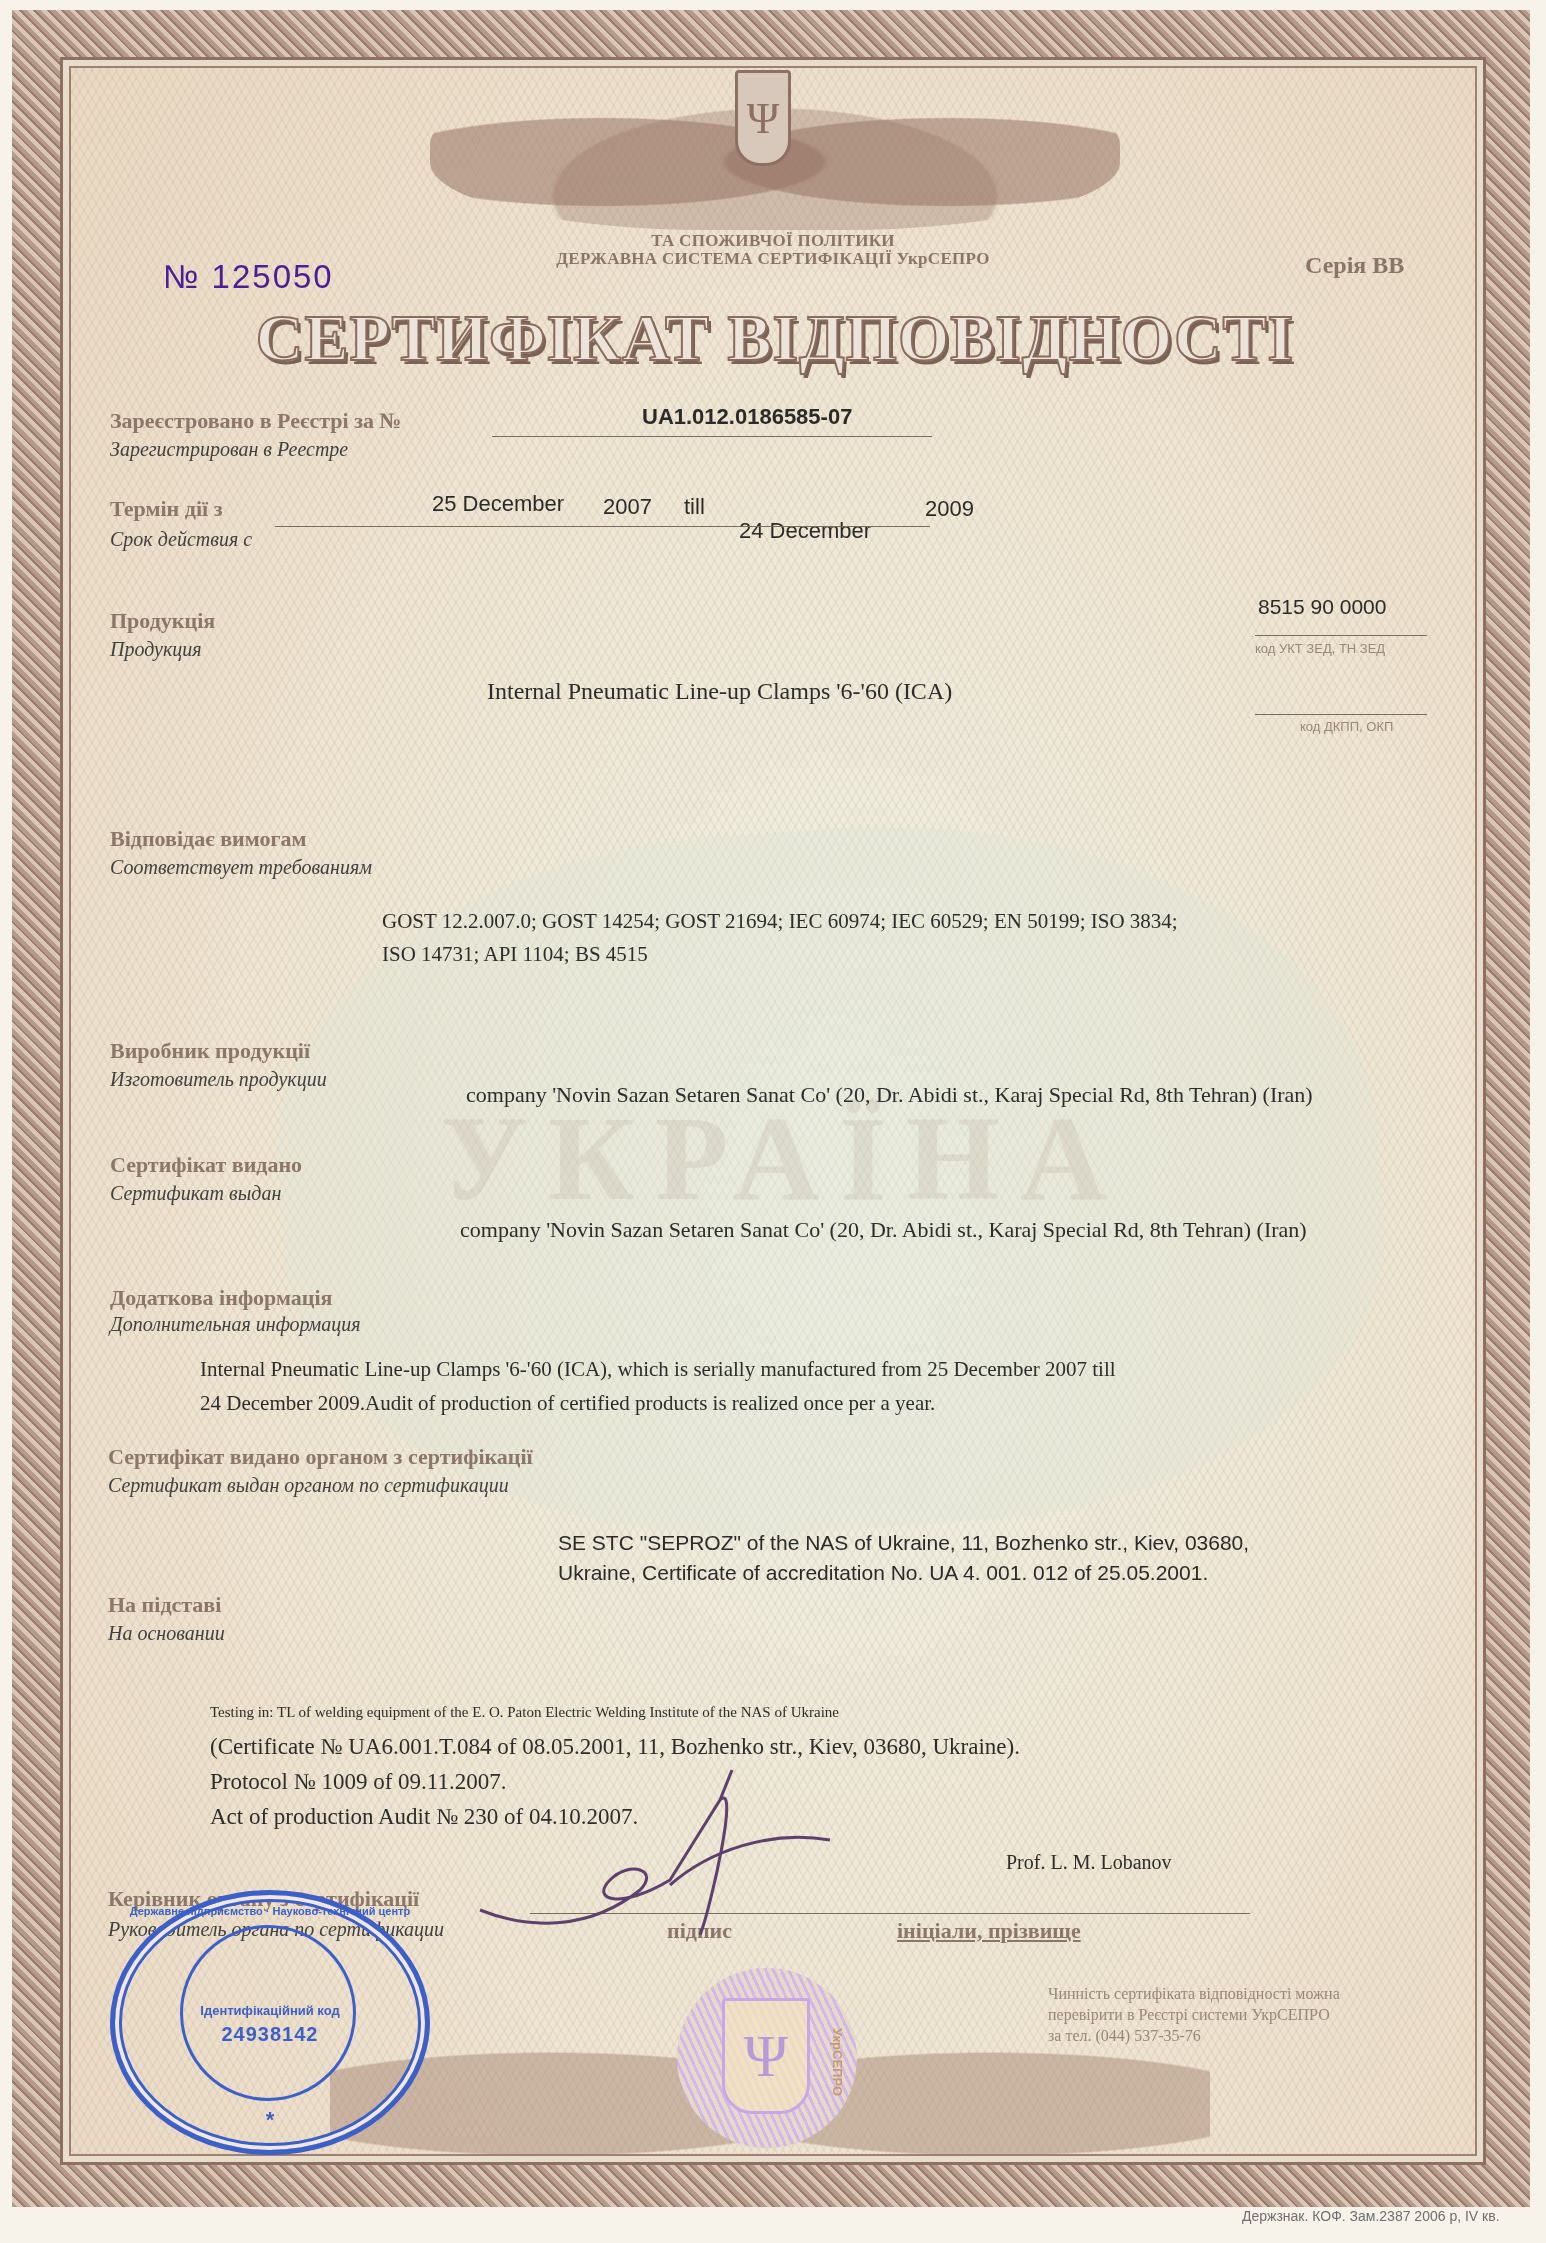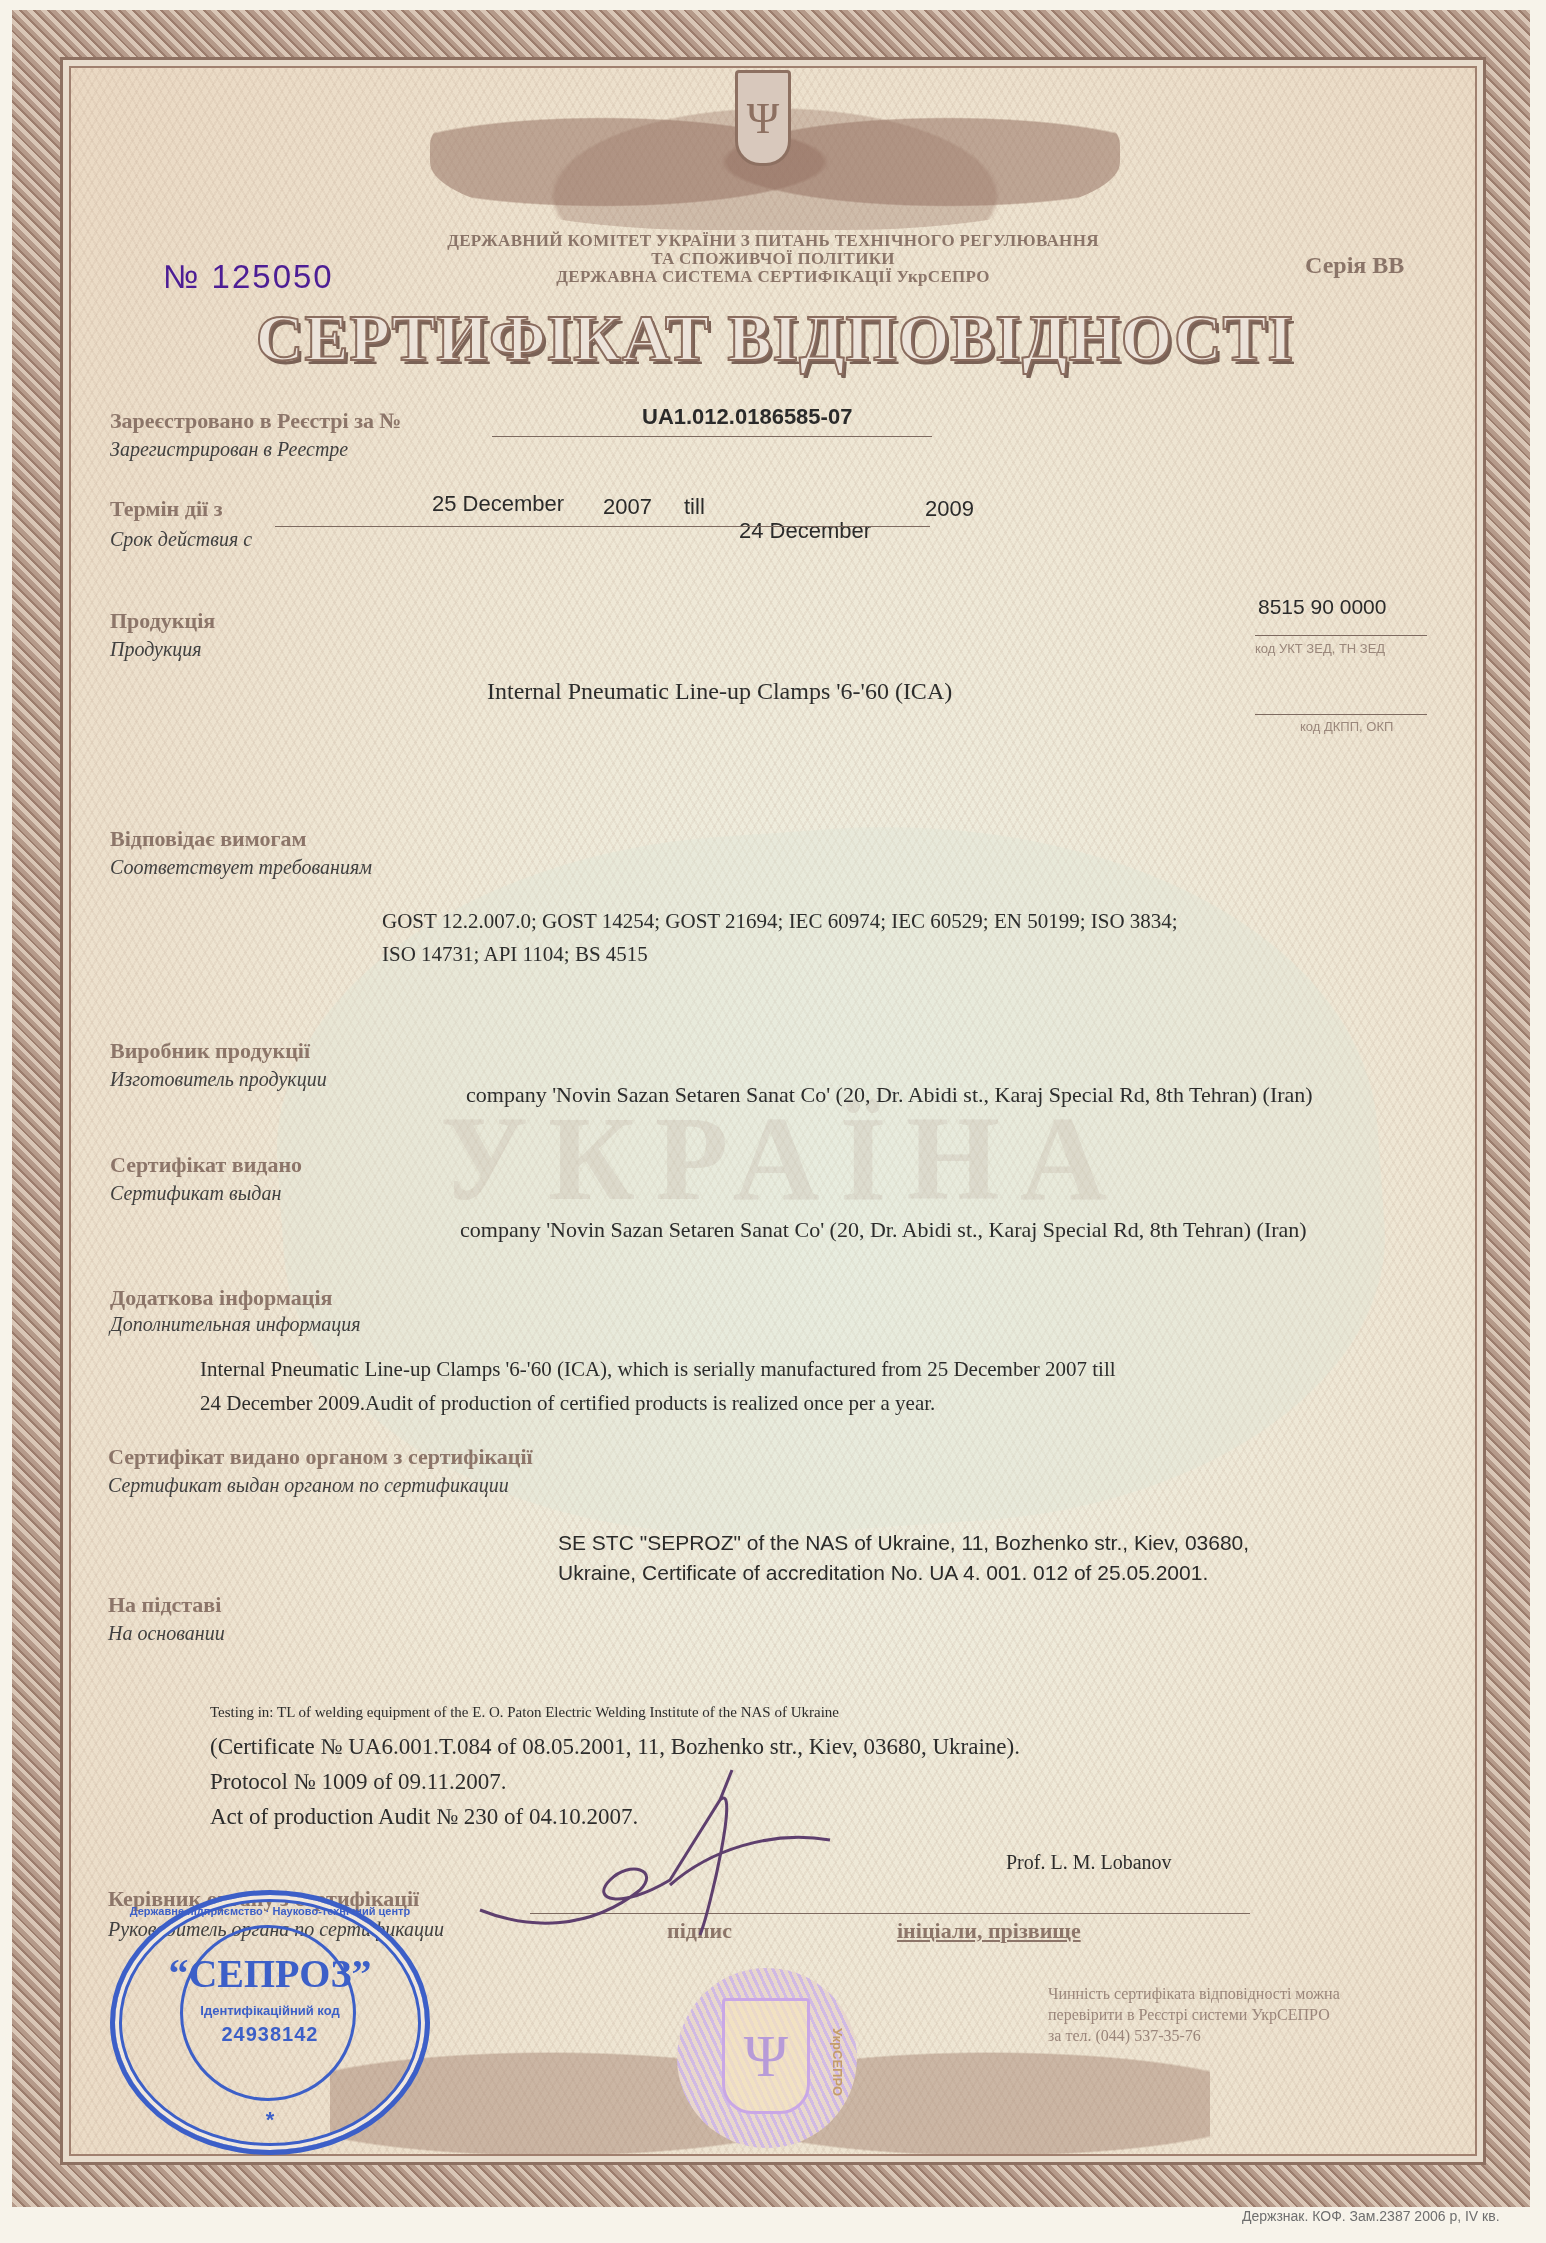--- a/index.html
+++ b/index.html
@@ -155,21 +155,20 @@
 <div class="border-pattern"></div>
 <div class="inner-frame"></div>
 
 <div class="map"></div>
 <div class="watermark">УКРАЇНА</div>
 
 <div class="crest"></div>
 <div class="shield">Ψ</div>
 
 <div class="ministry">
-  <div>ДЕРЖАВНИЙ КОМІТЕТ УКРАЇНИ З ПИТАНЬ ТЕХНІЧНОГО РЕГУЛЮВАННЯ</div>
   <div>ТА СПОЖИВЧОЇ ПОЛІТИКИ</div>
   <div>ДЕРЖАВНА СИСТЕМА СЕРТИФІКАЦІЇ УкрСЕПРО</div>
 </div>
 
 <div class="serial-no">№  125050</div>
 <div class="series">Серія ВВ</div>
 <div class="title">СЕРТИФІКАТ ВІДПОВІДНОСТІ</div>
 
 <div class="label-uk" style="left:110px; top:408px;">Зареєстровано в Реєстрі за №</div>
 <div class="label-ru" style="left:110px; top:438px;">Зарегистрирован в Реестре</div>
@@ -233,21 +232,20 @@
 
 <svg class="signature" viewBox="0 0 460 180">
   <path d="M10 150 C 60 170, 120 170, 170 130 C 190 110, 160 100, 140 120 C 120 140, 150 150, 200 120 L 250 40 C 270 20, 240 150, 230 175 M 200 125 C 240 90, 300 70, 360 80 M 250 40 L 262 10" fill="none" stroke="#5e3f6e" stroke-width="3"></path>
 </svg>
 
 <div class="bottom-ornament"></div>
 
 <div class="stamp">
   <div class="stamp-ring">Державне підприємство · Науково-технічний центр</div>
   <div class="stamp-inner"></div>
-  <div class="stamp-name">“СЕПРОЗ”</div>
   <div class="stamp-code-label">Ідентифікаційний код</div>
   <div class="stamp-code">24938142</div>
   <div class="stamp-star">*</div>
 </div>
 
 <div class="hologram">
   <div class="holo-shield">Ψ</div>
   <div class="holo-text">УкрСЕПРО</div>
 </div>
 

